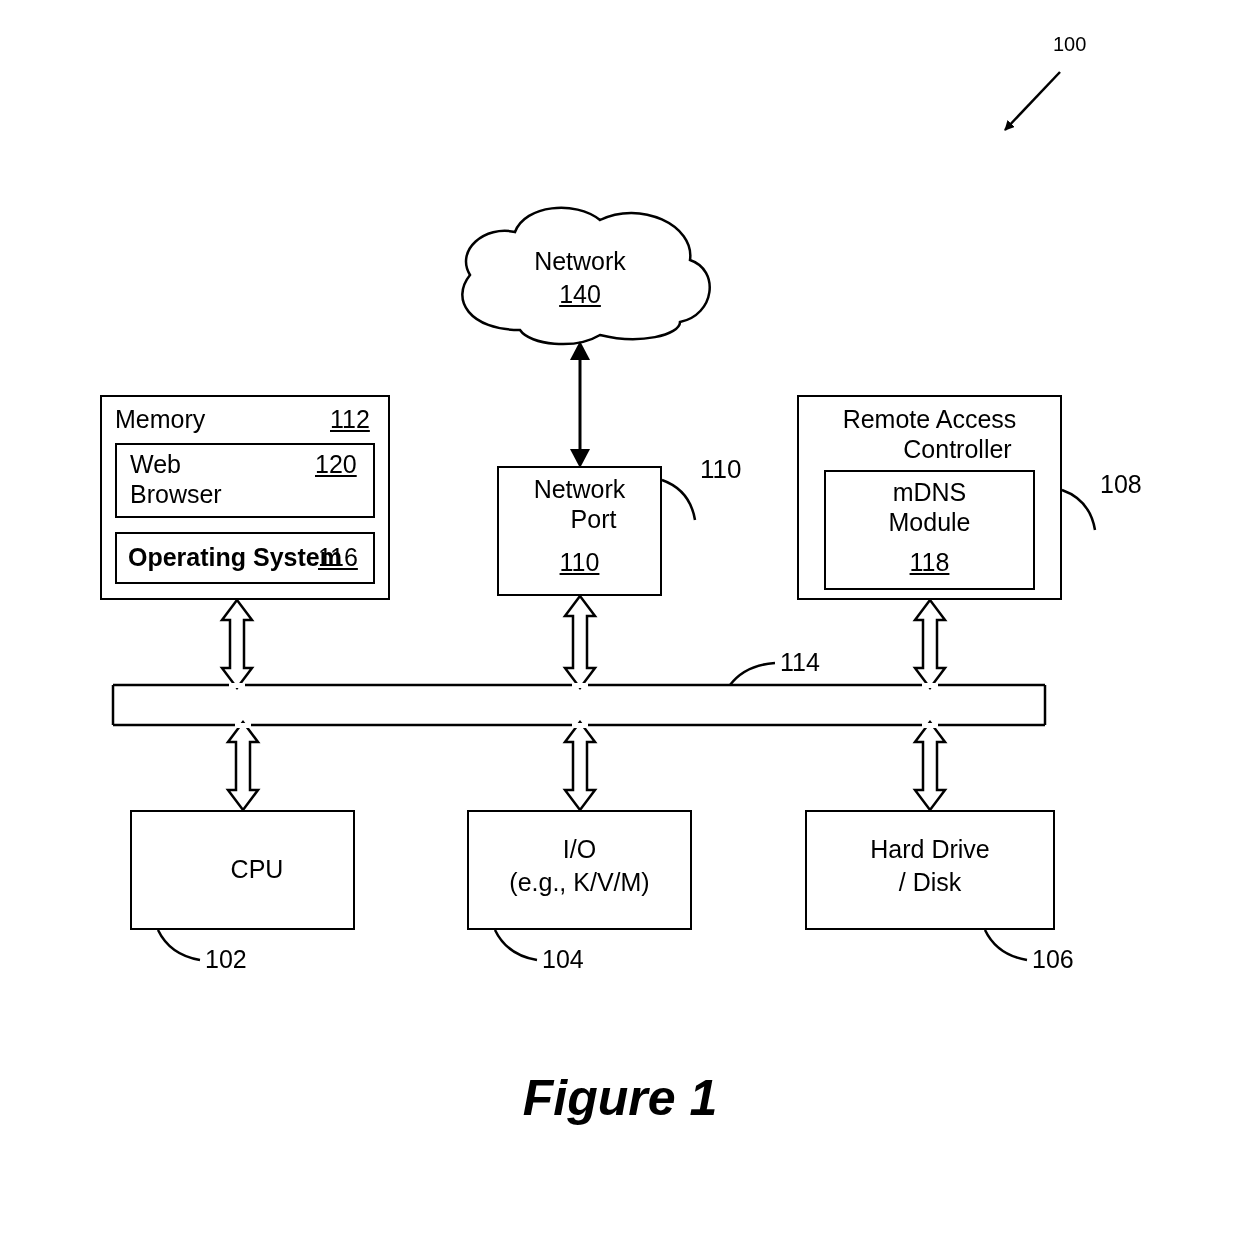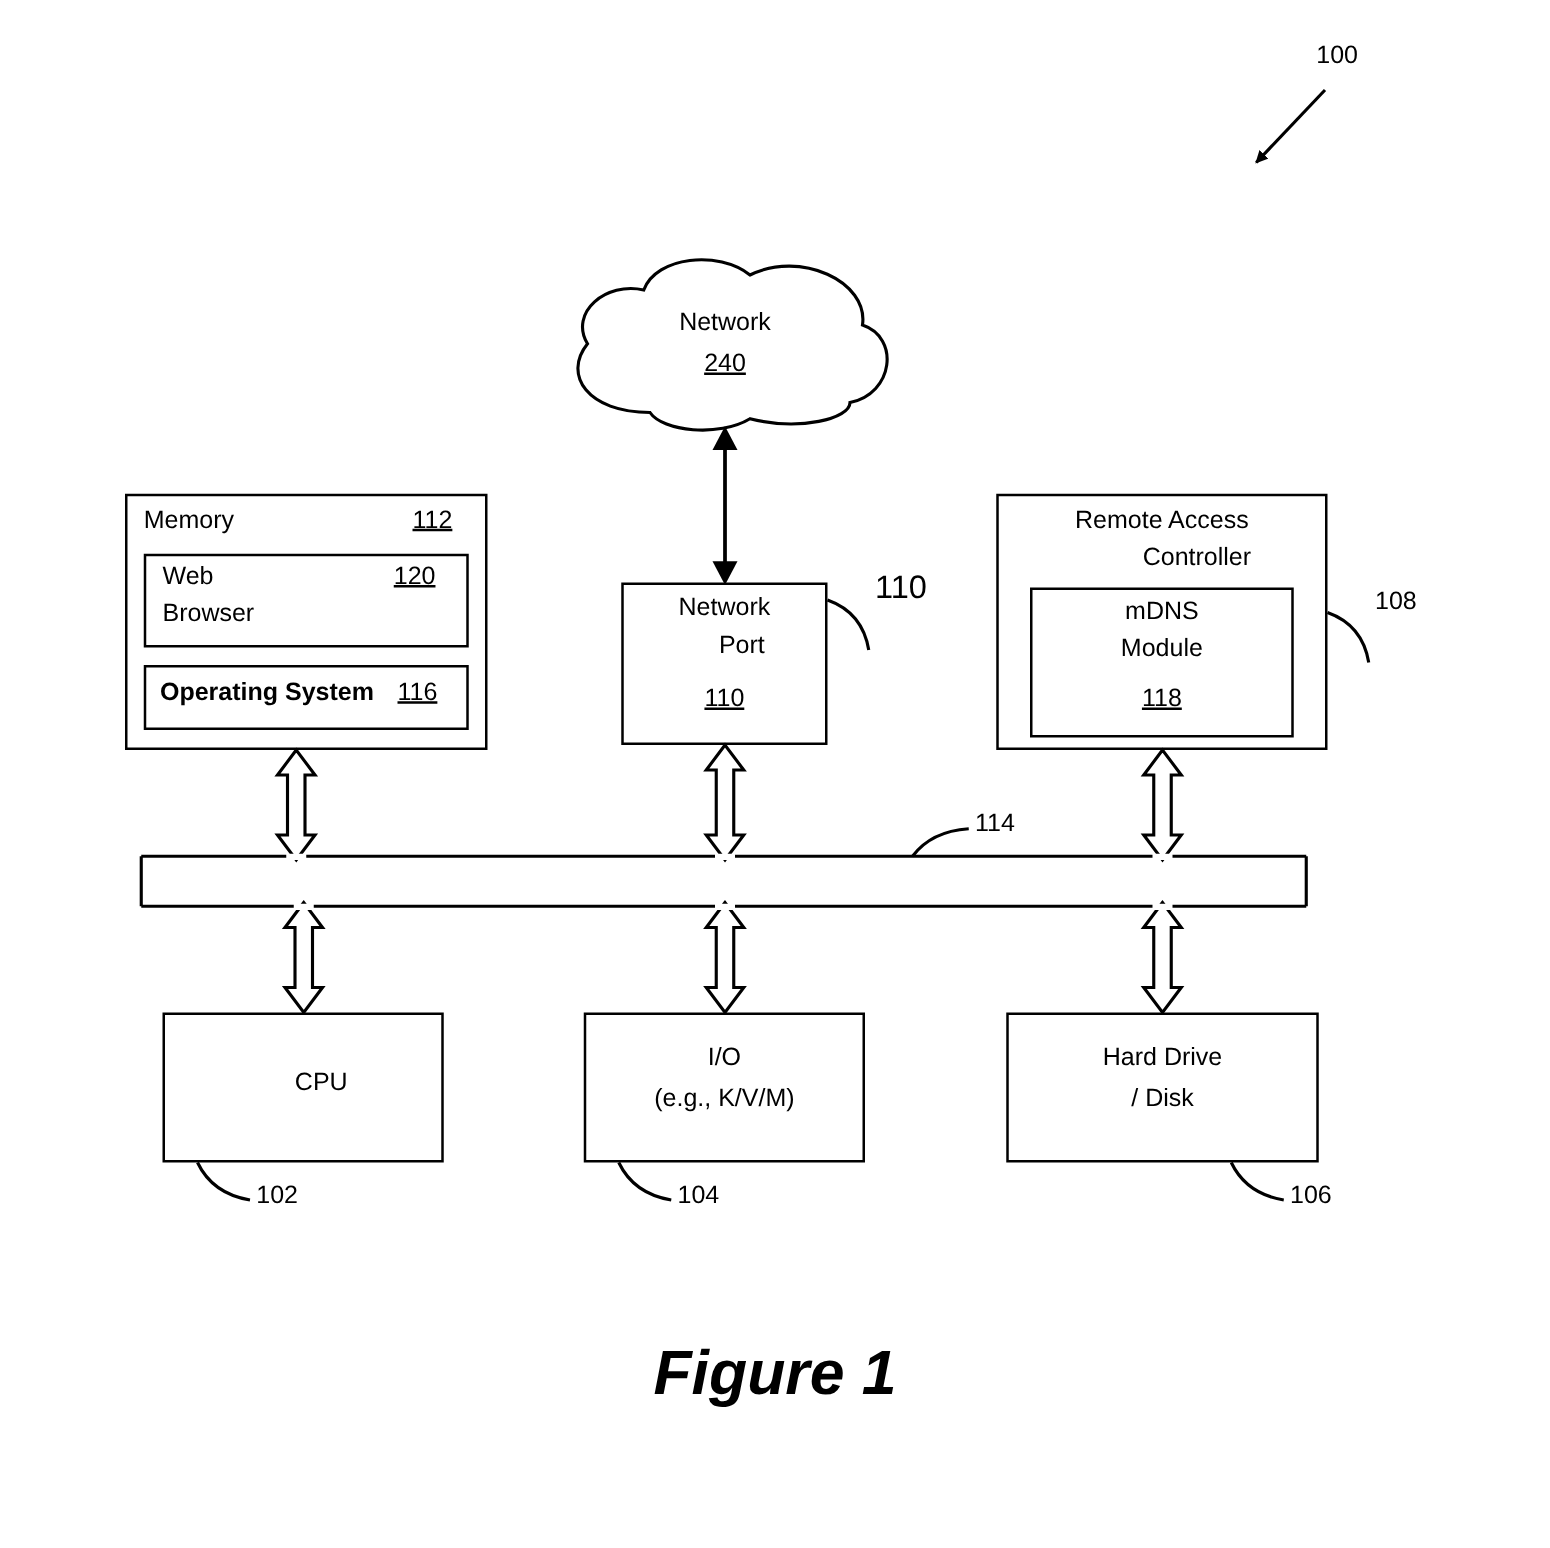--- a/index.html
+++ b/index.html
@@ -15,21 +15,21 @@
     height: 1238px;
   }
   .box {
     position: absolute;
     border: 2px solid #000;
     background: #fff;
     box-sizing: border-box;
   }
   .lbl {
     position: absolute;
-    font-size: 20px;
+    font-size: 25px;
     line-height: 1.15;
     text-align: center;
   }
   .lbl-left {
     text-align: left;
   }
   .underline {
     text-decoration: underline;
   }
   .fig-title {
@@ -61,21 +61,21 @@
     <path d="M520 330
              C470 330 450 300 470 275
              C455 250 485 225 515 232
              C525 205 575 200 600 220
              C640 200 695 225 690 260
              C720 270 715 315 680 322
              C680 335 640 345 600 335
              C575 350 530 345 520 330 Z" fill="#fff" stroke="#000" stroke-width="2.5"></path>
   </svg>
   <div class="lbl" style="left:515px; top:247px; width:130px;">Network</div>
-  <div class="lbl underline" style="left:515px; top:280px; width:130px;">240</div>
+  <div class="lbl underline" style="left:515px; top:280px; width:130px;">140</div>
 
   <div class="box" style="left:497px; top:466px; width:165px; height:130px;"></div>
   <div class="lbl" style="left:497px; top:475px; width:165px;">Network</div>
   <div class="lbl" style="left:511px; top:505px; width:165px;">Port</div>
   <div class="lbl underline" style="left:497px; top:548px; width:165px;">110</div>
 
   <svg width="1240" height="1238">
     <path d="M662 480 Q690 490 695 520" fill="none" stroke="#000" stroke-width="2.5"></path>
   </svg>
   <div class="lbl" style="left:700px; top:455px; font-size:26px;">110</div>

